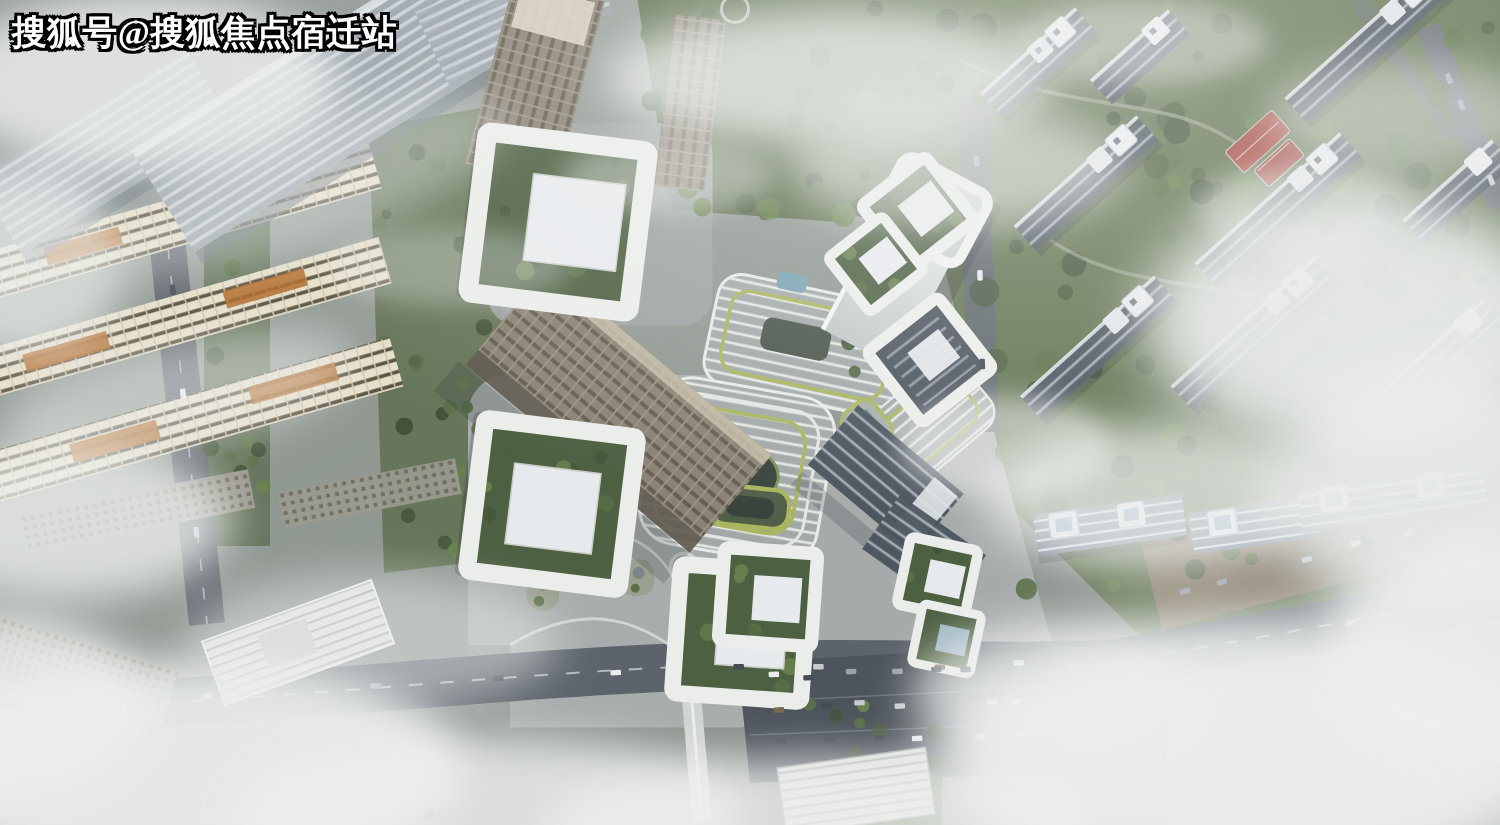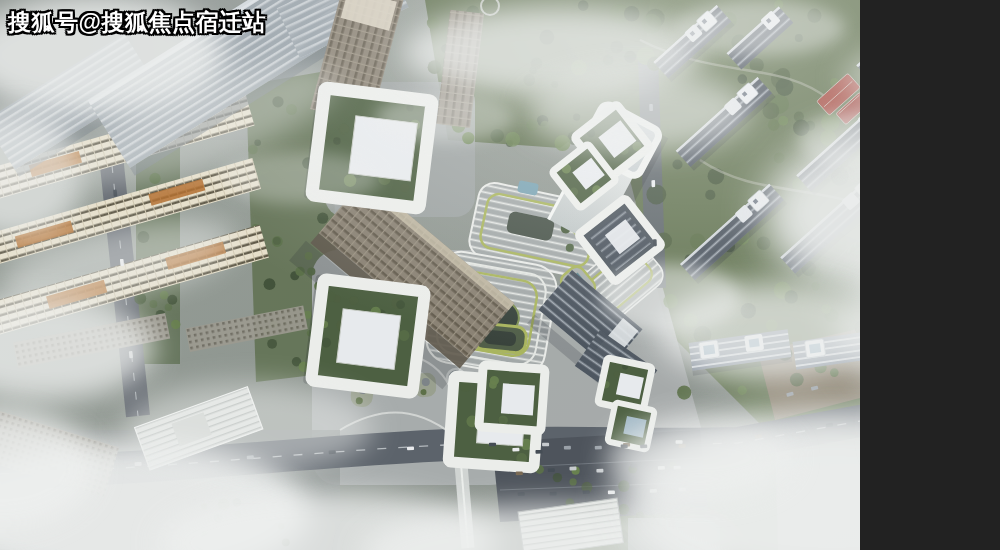--- a/index.html
+++ b/index.html
@@ -3,22 +3,22 @@
 <meta charset="utf-8">
 <style>
   :root{
     --haze:#eef0ef; --ground-urban:#8b9290; --ground-plaza:#a7acac; --park-green:#637452;
     --tree-dark:#42533a; --road-asphalt:#5c636b; --white-architecture:#ebedea;
     --frame-courtyard-green:#4d6042; --glass-facade:#99a3aa; --residential-cream:#e6dfca;
     --balcony-orange:#b06a28; --residential-dark:#4b545e; --penthouse-white:#e7eaed;
     --pool-blue:#5f8892; --court-red:#a34a40; --parking-brown:#8a7e6c; --ribbon-green:#a9b55f;
   }
   html,body{margin:0;padding:0;background:#222;}
-  .stage{position:relative;width:860px;height:550px;overflow:hidden;
-         font-family:Liberation Sans, sans-serif;background:#8f968f;}
+  .stage{position:relative;width:1000px;height:550px;overflow:hidden;
+         font-family:Liberation Serif, serif;background:#8f968f;}
   .stage svg{display:block}
   .watermark{position:absolute;top:8px;left:8px;font-weight:700;font-size:23px;line-height:1.25;
     color:#ffffff;letter-spacing:.5px;white-space:nowrap;
     text-shadow:-2px -2px 0 #000,2px -2px 0 #000,-2px 2px 0 #000,2px 2px 0 #000,
                 0 2px 0 #000,2px 0 0 #000,0 -2px 0 #000,-2px 0 0 #000;}
 </style>
 </head>
 <body>
 
 <div class="stage">

